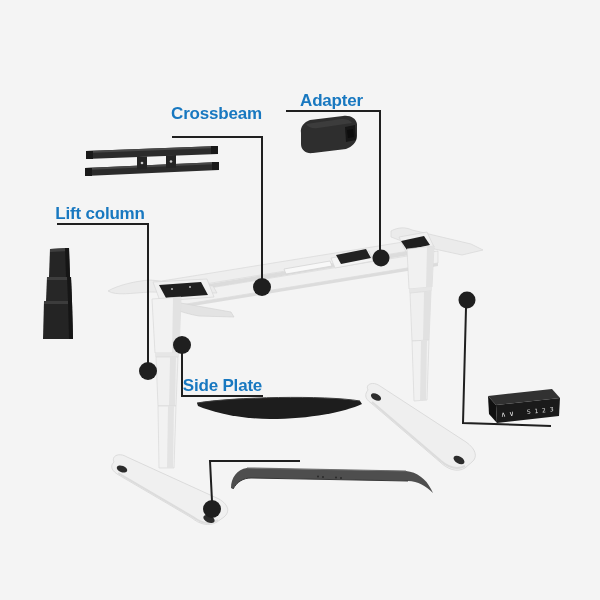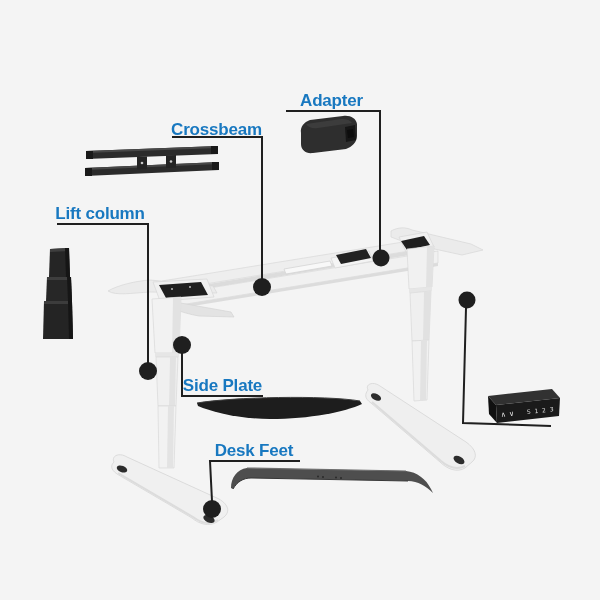--- a/index.html
+++ b/index.html
@@ -167,17 +167,16 @@
 
       <polyline class="leader" points="300,461 210,461 212,501"></polyline>
       <circle class="dot" cx="212" cy="509" r="9"></circle>
 
       <polyline class="leader" points="466,308 463,423 551,426"></polyline>
       <circle class="dot" cx="467" cy="300" r="8.5"></circle>
     </g>
   </svg>
 
   <div class="part-label" style="left:283px;top:91px;width:97px;">Adapter</div>
-  <div class="part-label" style="left:170px;top:120px;width:93px;">Crossbeam</div>
+  <div class="part-label" style="left:170px;top:104px;width:93px;">Crossbeam</div>
   <div class="part-label" style="left:182px;top:376px;width:81px;">Side Plate</div>
   <div class="part-label" style="left:52px;top:204px;width:96px;">Lift column</div>
-  <div class="part-label" style="left:212px;top:441px;width:84px;">Desk Feet</div>
 </div>
 
 </body></html>

